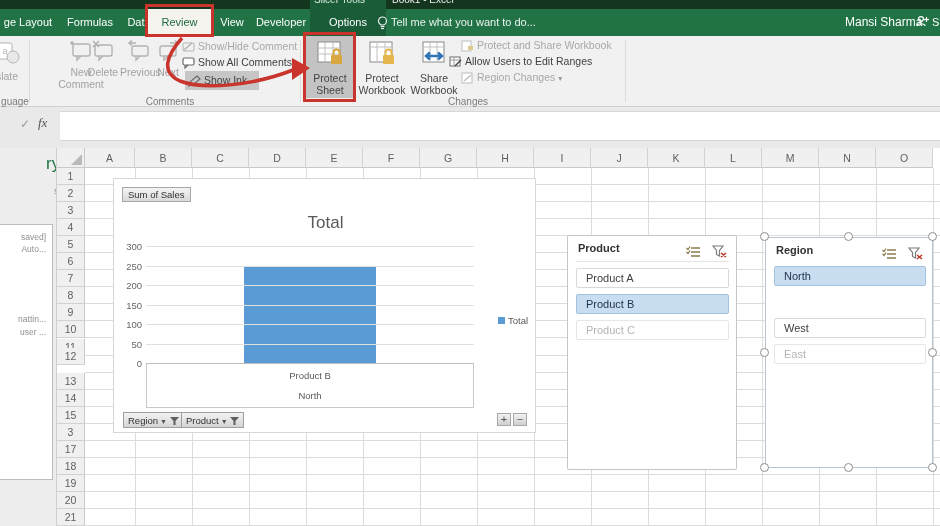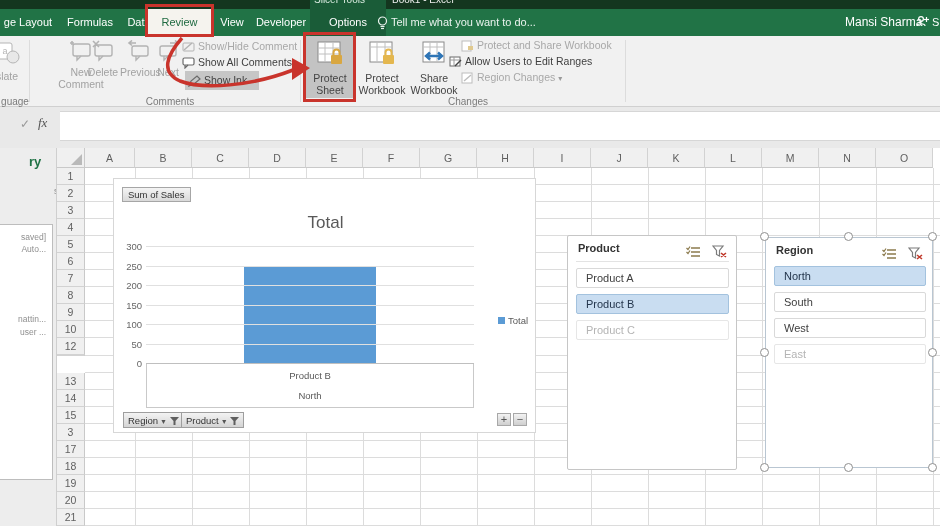--- a/index.html
+++ b/index.html
@@ -39,21 +39,21 @@
   .caret { font-size:8px; color:#9a9a9a; }
 
   
   .fbar-zone { position:absolute; left:0; top:107px; width:940px; height:41px; background:#e9e9e9; z-index:4; }
   .fbar-check { position:absolute; left:20px; top:10px; color:#9a9a9a; font-size:12px; }
   .fbar-fx { position:absolute; left:38px; top:8px; color:#555; font-size:13px; font-family:"Liberation Serif", serif; font-style:italic; }
   .fbar-input { position:absolute; left:60px; top:4px; width:880px; height:30px; background:#fff; border:1px solid #d6d6d6; border-left:none; border-right:none; }
 
   
   .recovery { position:absolute; left:0; top:148px; width:57px; height:378px; background:#ededed; border-right:1px solid #cfcfcf; z-index:3; overflow:hidden; }
-  .rec-title { position:absolute; left:29px; top:6px; color:#217346; font-size:13px;font-weight:bold; }
+  .rec-title { position:absolute; left:46px; top:6px; color:#217346; font-size:17px; }
   .rec-sub { position:absolute; left:14px; top:38px; color:#8a8a8a; font-size:9px; white-space:nowrap;margin-left:40px; }
   .rec-box { position:absolute; left:-4px; top:76px; width:57px; height:256px; background:#fff; border:1px solid #bdbdbd; }
   .rec-item { position:absolute; right:6px; color:#8f8f8f; font-size:8.5px; white-space:nowrap; }
 
   
   .sheet { position:absolute; left:57px; top:148px; width:883px; height:378px; background:#fff; z-index:1; }
   .corner { position:absolute; left:0; top:0; width:28px; height:20px; background:#f0f0f0; border-right:1px solid #c9c9c9; border-bottom:1px solid #c9c9c9; }
   .corner .tri { position:absolute; right:2px; bottom:2px; width:0; height:0; border-left:11px solid transparent; border-bottom:11px solid #b9b9b9; }
   .colhead { position:absolute; top:0; height:20px; line-height:20px; background:#f0f0f0; border-right:1px solid #d2d2d2; border-bottom:1px solid #c9c9c9; text-align:center; font-size:10.5px; color:#5f5f5f; }
   .rowhead { position:absolute; left:0; width:28px; background:#f0f0f0; border-right:1px solid #c9c9c9; border-bottom:1px solid #d2d2d2; text-align:center; font-size:10.5px; color:#5f5f5f; }
@@ -327,21 +327,21 @@
         <div class="rowhead" style="top: 37.05px; height: 17.05px; line-height: 17.05px;">2</div>
         <div class="rowhead" style="top: 54.1px; height: 17.05px; line-height: 17.05px;">3</div>
         <div class="rowhead" style="top: 71.15px; height: 17.05px; line-height: 17.05px;">4</div>
         <div class="rowhead" style="top: 88.2px; height: 17.05px; line-height: 17.05px;">5</div>
         <div class="rowhead" style="top: 105.25px; height: 17.05px; line-height: 17.05px;">6</div>
         <div class="rowhead" style="top: 122.3px; height: 17.05px; line-height: 17.05px;">7</div>
         <div class="rowhead" style="top: 139.35px; height: 17.05px; line-height: 17.05px;">8</div>
         <div class="rowhead" style="top: 156.4px; height: 17.05px; line-height: 17.05px;">9</div>
         <div class="rowhead" style="top: 173.45px; height: 17.05px; line-height: 17.05px;">10</div>
         <div class="rowhead" style="top: 190.5px; height: 17.05px; line-height: 17.05px;">11</div>
-        <div class="rowhead" style="top: 190px; height: 17.05px; line-height: 17.05px;">12</div>
+        <div class="rowhead" style="top: 200px; height: 17.05px; line-height: 17.05px;">12</div>
         <div class="rowhead" style="top: 224.6px; height: 17.05px; line-height: 17.05px;">13</div>
         <div class="rowhead" style="top: 241.65px; height: 17.05px; line-height: 17.05px;">14</div>
         <div class="rowhead" style="top: 258.7px; height: 17.05px; line-height: 17.05px;">15</div>
         <div class="rowhead" style="top: 275.75px; height: 17.05px; line-height: 17.05px;">3</div>
         <div class="rowhead" style="top: 292.8px; height: 17.05px; line-height: 17.05px;">17</div>
         <div class="rowhead" style="top: 309.85px; height: 17.05px; line-height: 17.05px;">18</div>
         <div class="rowhead" style="top: 326.9px; height: 17.05px; line-height: 17.05px;">19</div>
         <div class="rowhead" style="top: 343.95px; height: 17.05px; line-height: 17.05px;">20</div>
         <div class="rowhead" style="top: 361px; height: 17.05px; line-height: 17.05px;">21</div>
       </div>
@@ -434,21 +434,20 @@
           <path d="M0.5 2 L2 3.5 L4 0.5 M0.5 6 L2 7.5 L4 4.5" fill="none" stroke="#8c7b4e" stroke-width="1.2"></path>
         </svg>
     </div>
     <div class="slicer-ic" style="left:142px">
       <svg width="15" height="13" viewBox="0 0 15 13">
           <path d="M1 1 H11 L7.5 5.5 V11 L4.5 9.5 V5.5 Z" fill="none" stroke="#7b7b7b" stroke-width="1.2"></path>
           <path d="M9 8 L14 12 M14 8 L9 12" stroke="#c0392b" stroke-width="1.6"></path>
         </svg>
     </div>
     <div class="slicer-item selected" style="top:28px;width:152px">North</div>
-    <div class="slicer-item" style="top:54px;width:152px">South</div>
     <div class="slicer-item" style="top:80px;width:152px">West</div>
     <div class="slicer-item nodata" style="top:106px;width:152px">East</div>
   </div>
 
   <div class="handle" style="left:760px;top:232px"></div>
   <div class="handle" style="left:844px;top:232px"></div>
   <div class="handle" style="left:928px;top:232px"></div>
   <div class="handle" style="left:760px;top:348px"></div>
   <div class="handle" style="left:928px;top:348px"></div>
   <div class="handle" style="left:760px;top:463px"></div>

